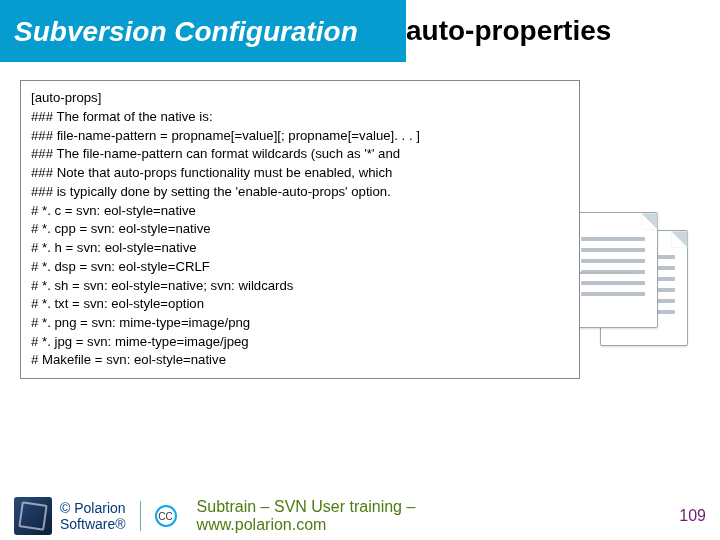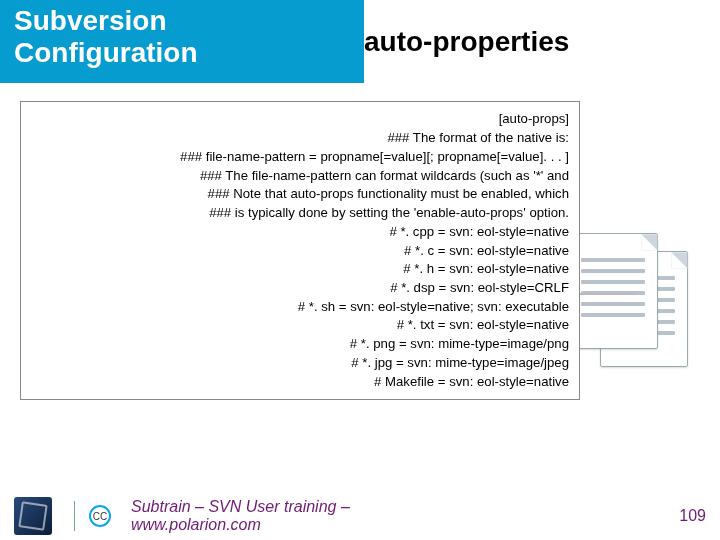--- a/index.html
+++ b/index.html
@@ -1,45 +1,45 @@
 <!DOCTYPE html>
 <html><head>
 <meta charset="utf-8">
 <style>
   * { margin: 0; padding: 0; box-sizing: border-box; }
   html, body { width: 720px; height: 540px; font-family: Arial, Helvetica, sans-serif; background: #fff; overflow: hidden; }
   .slide { position: relative; width: 720px; height: 540px; }
   .header { display: flex; }
-  .header-left { background: #069ccf; color: #fff; width: 364px; padding: 5px 14px 14px 14px; }
+  .header-left { background: #069ccf; color: #fff; width: 406px; padding: 16px 14px 14px 14px; font-style: italic; }
   .header-left h1 { font-size: 28px; font-weight: 700; line-height: 1.15; }
   .header-right { flex: 1; display: flex; align-items: center; justify-content: flex-start; }
   .header-right h1 { font-size: 28px; font-weight: 700; color: #000; }
 
   .body-area { position: relative; padding: 18px 20px 0 20px; height: 400px; }
   .code-box { position: relative; z-index: 2; border: 1px solid #888; background: #fff; padding: 8px 10px; font-size: 13.2px; line-height: 1.42; color: #000; width: 560px; font-family: Arial, sans-serif; }
-  .code-box div { white-space: nowrap; text-align: right; }
+  .code-box div { white-space: nowrap; }
 
   .doc-icon { position: absolute; right: 30px; top: 150px; width: 120px; height: 150px; z-index: 1; }
   .doc-page { position: absolute; width: 88px; height: 116px; background: #fff; border: 1px solid #9aa; border-radius: 2px; box-shadow: 0 1px 2px rgba(0,0,0,.15); }
   .doc-page::before { content:""; position:absolute; top:0; right:0; width:0; height:0; border-top:16px solid #eef3f6; border-left:16px solid transparent; }
   .doc-page::after { content:""; position:absolute; top:0; right:0; width:0; height:0; border-top:16px solid #cdd6dd; border-left:16px solid #fff; transform: translate(.5px,.5px); }
   .doc-lines { position:absolute; top:24px; left:10px; right:12px; }
   .doc-lines span { display:block; height:4px; background:#b9c2cb; margin-bottom:7px; border-radius:1px; }
   .doc-a { top: 18px; left: 30px; }
   .doc-b { top: 0; left: 0; }
   .callout { position:absolute; z-index:1; top:210px; left:558px; width:76px; height:2px; background:#bbb; }
   .callout::after{ content:""; position:absolute; left:-1px; top:-55px; width:1px; height:110px; background:#bbb; }
 
   .footer { position: absolute; bottom: 0; left: 0; right: 0; height: 48px; display: flex; align-items: center; padding: 0 14px; }
   .logo { width: 38px; height: 38px; background: linear-gradient(135deg,#2a4a7a,#0a1e3a); border-radius: 3px; position: relative; margin-right: 8px; }
   .logo::after { content:""; position:absolute; inset:6px; border:2px solid rgba(255,255,255,.55); border-radius:2px; transform: rotate(8deg); }
   .copyright { color:#003b77; font-size:14px; white-space: pre-line; }
   .divider { width:1px; height:30px; background:#7a8; margin: 0 14px; }
   .cc { width:22px; height:22px; border:2px solid #0ea5e9; border-radius:50%; display:flex; align-items:center; justify-content:center; font-size:10px; font-weight:400; color:#333; margin-right: 20px; }
-  .subtrain { color:#701a75; font-size:16px; flex:1; white-space: pre-line; line-height:1.1;font-style:italic; }
+  .subtrain { color:#4d7c0f; font-size:16px; flex:1; white-space: pre-line; line-height:1.1; }
   .pagenum { color:#701a75; font-size:16px; }
 </style>
 </head>
 <body>
 
 <div class="slide">
 
   <div class="header">
     <div class="header-left">
       <h1>Subversion Configuration</h1>
@@ -74,34 +74,36 @@
     </div>
     <div class="callout"></div>
 
     <div class="code-box" id="code-box">
         <div>[auto-props]</div>
         <div>### The format of the native is:</div>
         <div>###   file-name-pattern = propname[=value][; propname[=value]. . . ]</div>
         <div>### The file-name-pattern can format wildcards (such as '*' and</div>
         <div>### Note that auto-props functionality must be enabled, which</div>
         <div>### is typically done by setting the 'enable-auto-props' option.</div>
+        <div># *. c = svn: eol-style=native</div>
         <div># *. cpp = svn: eol-style=native</div>
-        <div># *. c = svn: eol-style=native</div>
         <div># *. h = svn: eol-style=native</div>
         <div># *. dsp = svn: eol-style=CRLF</div>
-        <div># *. sh = svn: eol-style=native; svn: executable</div>
-        <div># *. txt = svn: eol-style=native</div>
+        <div># *. sh = svn: eol-style=native; svn: wildcards</div>
+        <div># *. txt = svn: eol-style=option</div>
         <div># *. png = svn: mime-type=image/png</div>
         <div># *. jpg = svn: mime-type=image/jpeg</div>
         <div># Makefile = svn: eol-style=native</div>
       </div>
   </div>
 
   <div class="footer">
     <div class="logo"></div>
+    <div class="copyright">© Polarion
+Software®</div>
     <div class="divider"></div>
     <div class="cc">
         <span>CC</span>
       </div>
     <div class="subtrain">Subtrain – SVN User training –
 www.polarion.com</div>
     <div class="pagenum">109</div>
   </div>
 
 </div>

